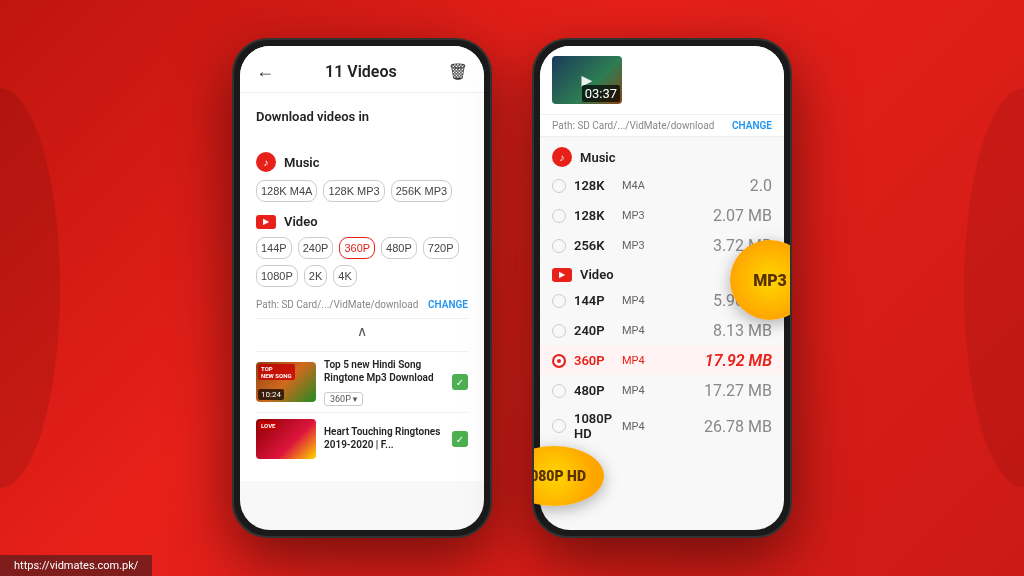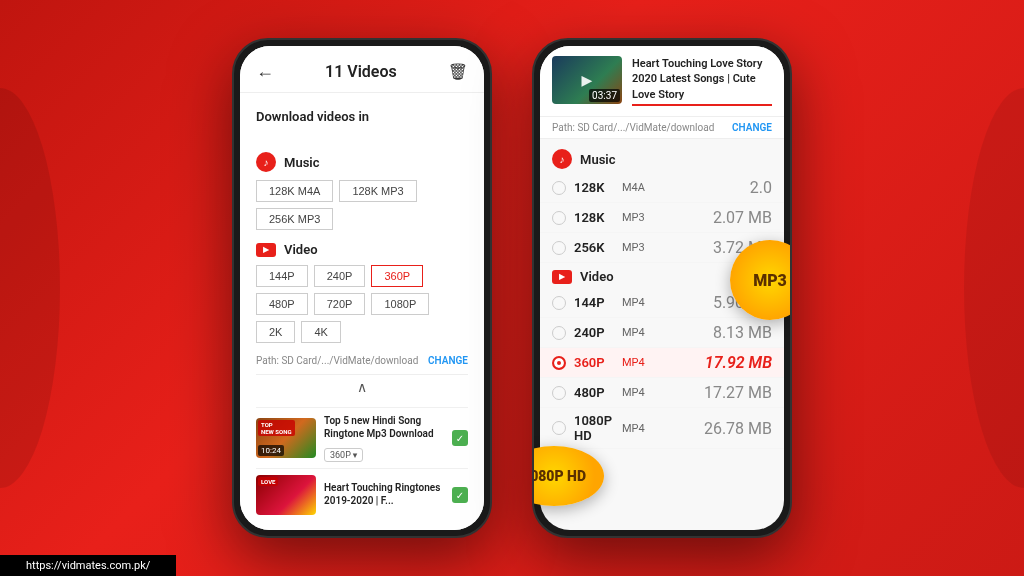--- a/index.html
+++ b/index.html
@@ -131,23 +131,23 @@
     }
 
     .quality-grid {
       display: flex;
       flex-wrap: wrap;
       gap: 6px;
       margin-bottom: 12px;
     }
 
     .quality-btn {
-      padding: 4px 12px;
+      padding: 4px 4px;
       border: 1px solid #ccc;
-      border-radius: 0;
+      border-radius: 9px;
       font-size: 11px;
       color: #444;
       background: #fff;
       cursor: pointer;
     }
 
     .quality-btn.selected {
       border: 1.5px solid #e8201a;
       color: #e8201a;
     }
@@ -302,21 +302,21 @@
       color: rgba(255,255,255,0.9);
       font-size: 14px;
     }
 
     .preview-duration {
       position: absolute;
       bottom: 2px;
       right: 2px;
       background: rgba(0,0,0,0.7);
       color: white;
-      font-size: 10px;
+      font-size: 13px;
       padding: 1px 3px;
       border-radius: 2px;
     }
 
     .preview-title {
       font-size: 11px;
       font-weight: 600;
       color: #222;
       line-height: 1.4;
       border-bottom: 2px solid #e8201a;
@@ -445,24 +445,24 @@
     .badge-1080p-text {
       font-size: 14px;
       line-height: 1;
     }
 
     
     .url-bar {
       position: absolute;
       bottom: 0;
       left: 0;
-      background: #000000;
+      background: #7f1d1d;
       color: #fff;
       font-size: 11px;
-      padding: 4px 26px;
+      padding: 4px 14px;
       z-index: 100;
     }
 
     
     .deco-shape-left {
       position: absolute;
       left: 0;
       top: 0;
       bottom: 0;
       width: 80px;
@@ -566,21 +566,20 @@
 
   <div class="phone" style="position:relative;">
     <div class="phone-screen phone2-screen">
 
       <div class="phone2-header">
         <div class="video-preview">
           <div class="preview-thumb">
             <div class="preview-play">▶</div>
             <div class="preview-duration">03:37</div>
           </div>
-          <div class="preview-title">Heart Touching Love Story 2020 Latest Songs | Cute Love Story</div>
         </div>
       </div>
 
       <div class="phone2-path-row">
         <span class="path-text">Path: SD Card/.../VidMate/download</span>
         <span class="change-btn">CHANGE</span>
       </div>
 
       <div class="phone2-body">
 

